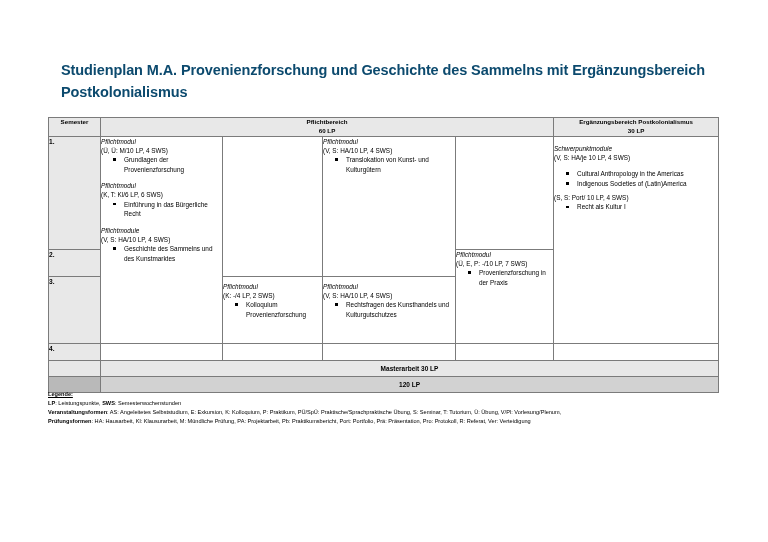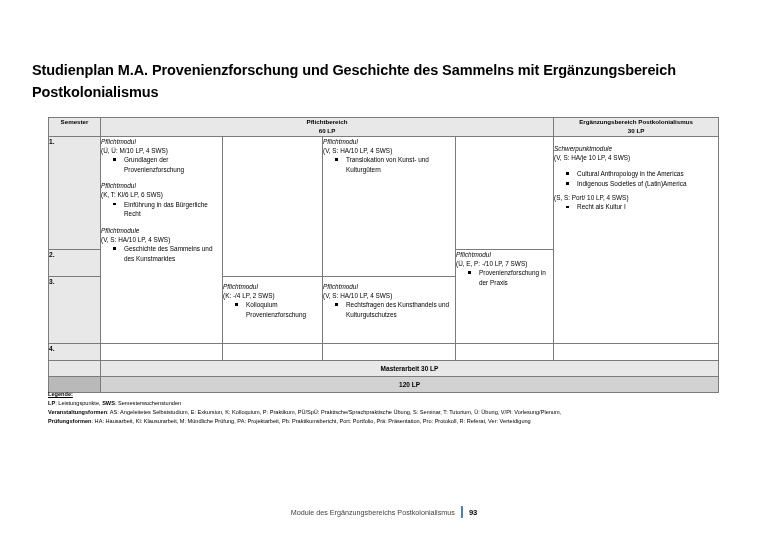--- a/index.html
+++ b/index.html
@@ -18,26 +18,26 @@
   .page {
     position: absolute;
     left: 0; top: 0;
     width: 768px;
     height: 542px;
   }
 
   
   .doc-title {
     position: absolute;
-    left: 32px;
+    left: 61px;
     top: 60px;
     width: 680px;
     font-size: 14.5px;
     font-weight: bold;
-    color: #000000;
+    color: #0c4a6e;
     line-height: 1.5;
     letter-spacing: -0.1px;
   }
 
   
   .plan-table {
     position: absolute;
     left: 48px;
     top: 117px;
     width: 670px;
@@ -314,21 +314,14 @@
     </tbody>
   </table>
 
   <div class="legend">
     <div class="legend-heading">Legende:</div>
     <div class="legend-line"><b>LP</b><span>: Leistungspunkte, </span><b>SWS</b><span>: Semesterwochenstunden</span></div>
     <div class="legend-line"><b>Veranstaltungsformen</b><span>: AS: Angeleitetes Selbststudium, E: Exkursion, K: Kolloquium, P: Praktikum, PÜ/SpÜ: Praktische/Sprachpraktische Übung, S: Seminar, T: Tutorium, Ü: Übung, V/Pl: Vorlesung/Plenum,</span></div>
     <div class="legend-line"><b>Prüfungsformen</b><span>: HA: Hausarbeit, Kl: Klausurarbeit, M: Mündliche Prüfung, PA: Projektarbeit, Pb: Praktikumsbericht, Port: Portfolio, Prä: Präsentation, Pro: Protokoll, R: Referat, Ver: Verteidigung</span></div>
   </div>
 
-  <div class="footer">
-    <span class="footer-inner">
-      <span>Module des Ergänzungsbereichs Postkolonialismus</span>
-      <span class="footer-rule"></span>
-      <span class="footer-page">93</span>
-    </span>
-  </div>
 
 </div>
 
 </body></html>

